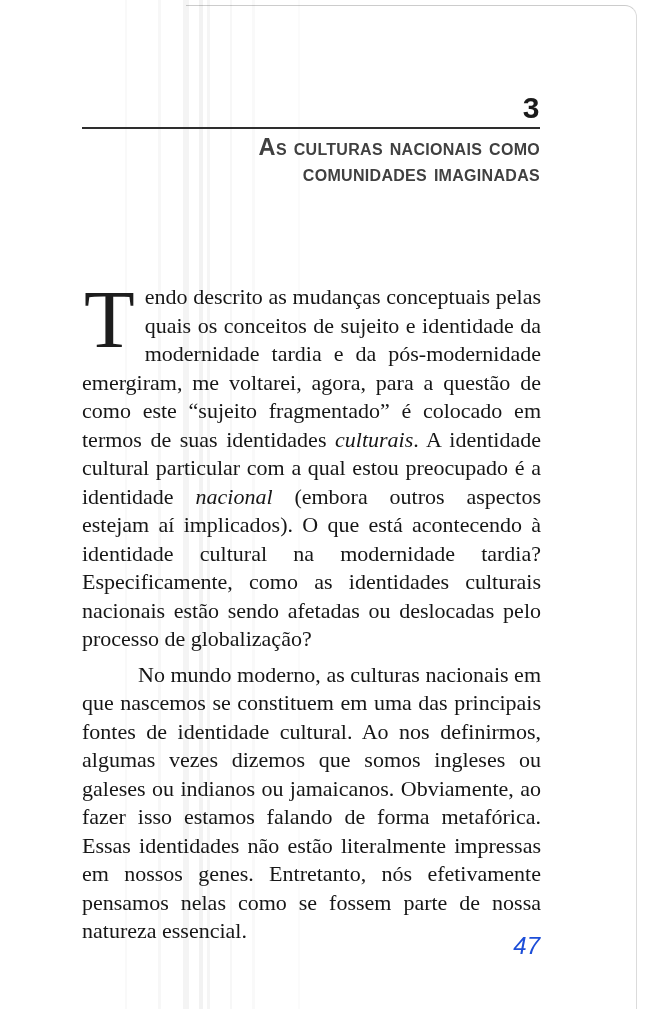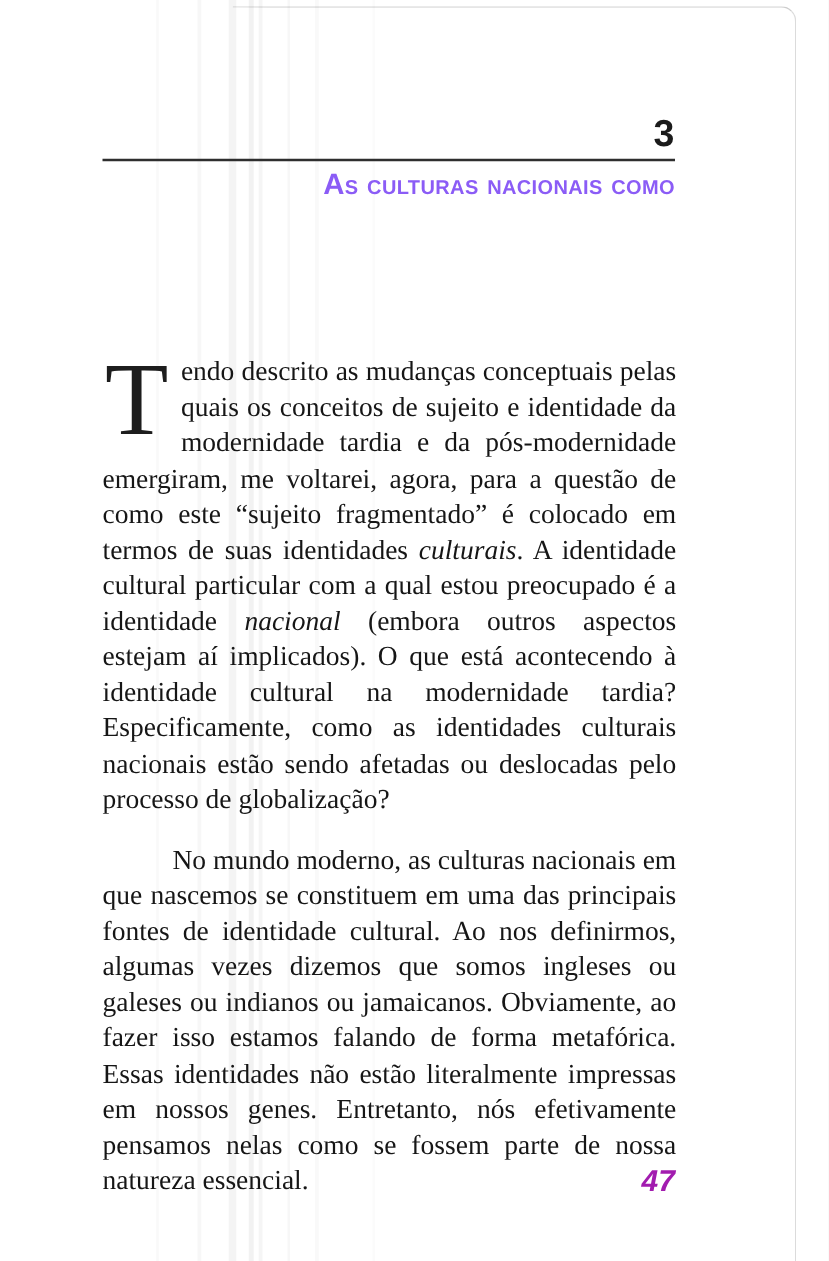--- a/index.html
+++ b/index.html
@@ -70,21 +70,21 @@
     left: 82px;
     width: 458px;
     margin: 0;
     text-align: right;
     font-family: "Liberation Sans", sans-serif;
     font-weight: 700;
     font-size: 23.5px;
     line-height: 26px;
     font-variant: small-caps;
     letter-spacing: 0.3px;
-    color: #8b5cf6;
+    color: #404040;
   }
   .chapter-title .title-line { display: block; }
   
   .body-text {
     position: absolute;
     top: 283px;
     left: 82px;
     width: 459px;
     font-size: 22px;
     line-height: 28.5px;
@@ -95,35 +95,35 @@
   .paragraph em { }
   .dropcap {
     float: left;
     font-size: 83px;
     line-height: 66px;
     height: 80px;
     padding: 3px 10px 0 2px;
     color: #1d1d1d;
   }
   .paragraph.indented {
-    margin-top: 20px;
+    margin-top: 7px;
     text-indent: 56px;
   }
   
   .page-number {
     position: absolute;
     top: 932px;
     left: 82px;
     width: 458px;
     text-align: right;
     font-family: "Liberation Sans", sans-serif;
-    font-weight: 700;
+    font-weight: 400;
     font-style: italic;
     font-size: 24px;
-    color: #a21caf;
+    color: #1d4ed8;
   }
 </style>
 </head>
 <body>
 
 <div class="page">
 
   <div class="streak s1"></div>
   <div class="streak s2"></div>
   <div class="streak s3"></div>
@@ -134,20 +134,21 @@
   <div class="streak s8"></div>
 
   <div class="page-edge"></div>
 
   <div class="chapter-number">3</div>
 
   <div class="chapter-rule"></div>
 
   <h1 class="chapter-title">
     <span class="title-line">As culturas nacionais como</span>
+    <span class="title-line">comunidades imaginadas</span>
   </h1>
 
   <main class="body-text">
     <p class="paragraph first"><span class="dropcap">T</span><span><span>endo descrito as mudanças conceptuais pelas quais os conceitos de sujeito e identidade da modernidade tardia e da pós-modernidade emergiram, me voltarei, agora, para a questão de como este “sujeito fragmentado” é colocado em termos de suas identidades </span><em>culturais</em><span>. A identidade cultural particular com a qual estou preocupado é a identidade </span><em>nacional</em><span> (embora outros aspectos estejam aí implicados). O que está acontecendo à identidade cultural na modernidade tardia? Especificamente, como as identidades culturais nacionais estão sendo afetadas ou deslocadas pelo processo de globalização?</span></span></p>
     <p class="paragraph indented">No mundo moderno, as culturas nacionais em que nascemos se constituem em uma das principais fontes de identidade cultural. Ao nos definirmos, algumas vezes dizemos que somos ingleses ou galeses ou indianos ou jamaicanos. Obviamente, ao fazer isso estamos falando de forma metafórica. Essas identidades não estão literalmente impressas em nossos genes. Entretanto, nós efetivamente pensamos nelas como se fossem parte de nossa natureza essencial.</p>
   </main>
 
   <div class="page-number">47</div>
 
 </div>

